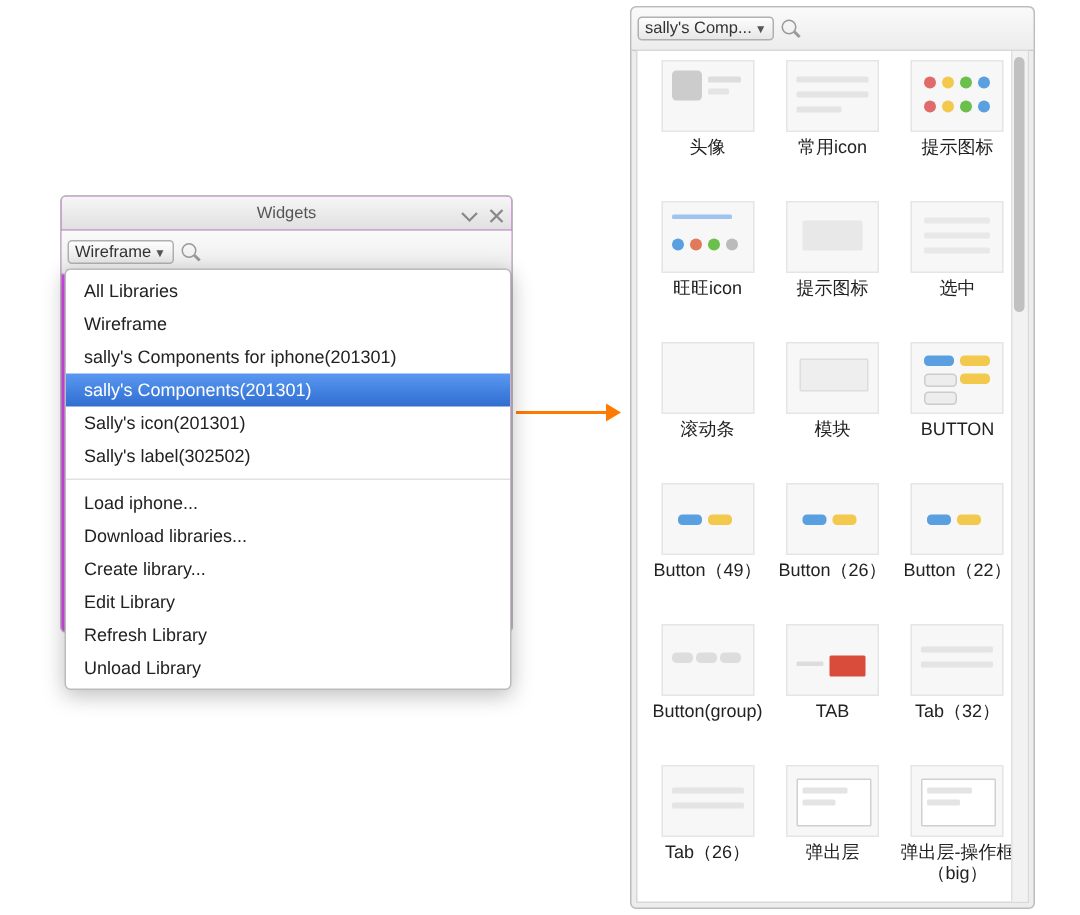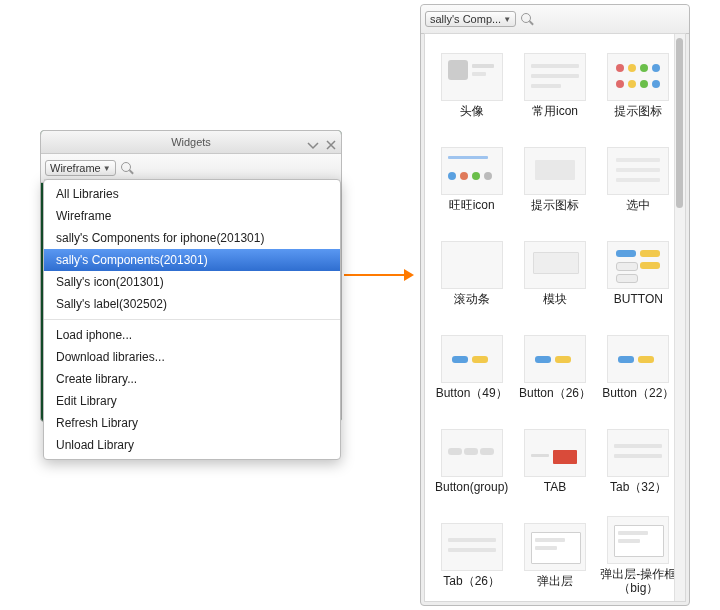--- a/index.html
+++ b/index.html
@@ -15,21 +15,21 @@
   }
   .stage { position: relative; width: 720px; height: 610px; }
 
   
   .widgets-panel {
     position: absolute;
     left: 40px;
     top: 130px;
     width: 300px;
     height: 290px;
-    background: #14532d;
+    background: #d946ef;
     border: 1px solid #bbbbbb;
     border-radius: 4px;
     box-shadow: inset 0 1px 0 #fff;
   }
   .widgets-titlebar {
     height: 22px;
     line-height: 22px;
     text-align: center;
     background: linear-gradient(#f6f6f6,#e0e0e0);
     border-bottom: 1px solid #c8c8c8;
@@ -181,21 +181,21 @@
   }
   .grid{
     padding:6px 6px 0 6px;
     display:grid;
     grid-template-columns: repeat(3, 1fr);
     gap:4px 2px;
   }
   .cell{
     height:90px;
     display:flex;flex-direction:column;align-items:center;
-    justify-content:center;
+    justify-content:flex-start;
   }
   .thumb{
     width:62px;height:48px;
     background:#f7f7f7;
     border:1px solid #e5e5e5;
     box-sizing:border-box;
     position:relative;
     overflow:hidden;
   }
   .thumb .bar{position:absolute;height:4px;background:#d0d0d0;border-radius:1px;}

